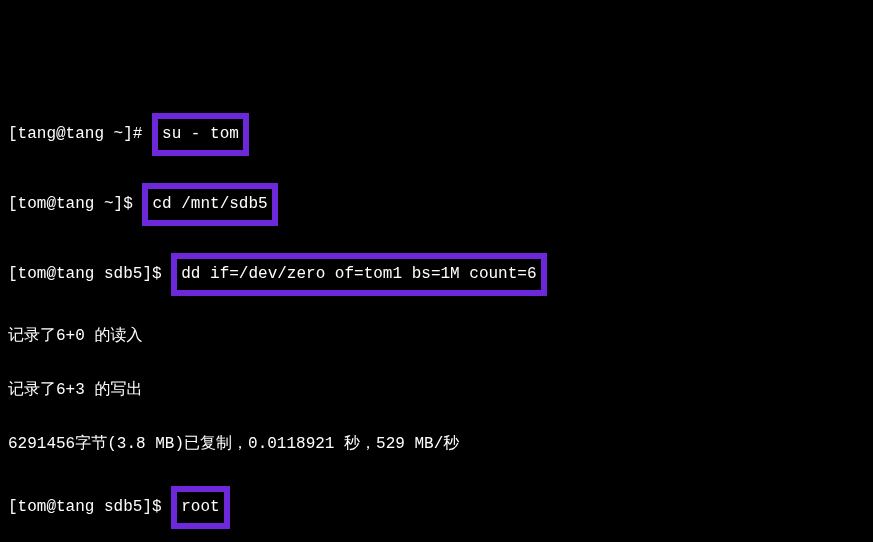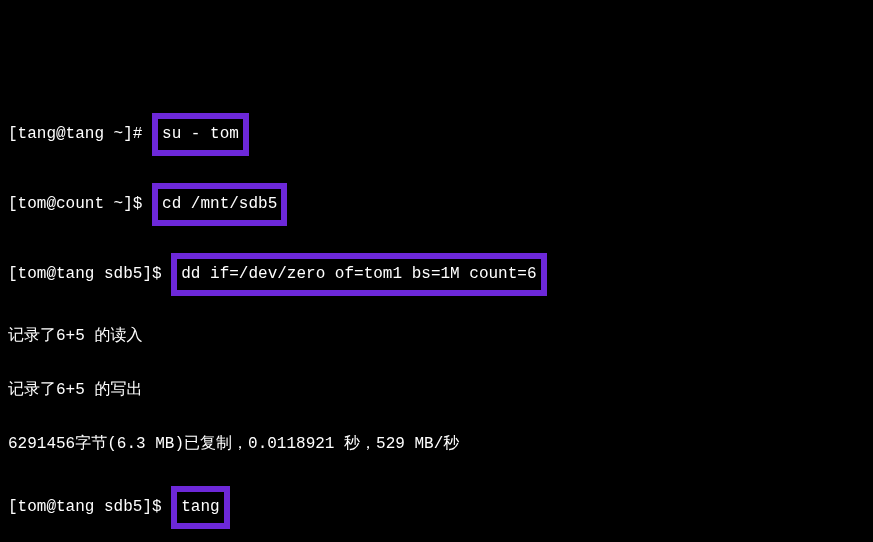--- a/index.html
+++ b/index.html
@@ -22,26 +22,26 @@
       display: inline-block;
       line-height: 1.3;
     }
   </style>
 </head>
 <body>
 
 
 
 <span class="line"><span>[tang@tang ~]# </span><span class="hl">su - tom</span></span>
-<span class="line"><span>[tom@count ~]$ </span><span class="hl">cd /mnt/sdb5</span></span>
+<span class="line"><span>[tom@tang ~]$ </span><span class="hl">cd /mnt/sdb5</span></span>
 <span class="line"><span>[tom@tang sdb5]$ </span><span class="hl">dd if=/dev/zero of=tom1 bs=1M count=6</span></span>
-<span class="line">记录了6+5 的读入</span>
-<span class="line">记录了6+5 的写出</span>
-<span class="line">6291456字节(6.3 MB)已复制，0.0118921 秒，529 MB/秒</span>
-<span class="line"><span>[tom@tang sdb5]$ </span><span class="hl">tang</span></span>
+<span class="line">记录了6+0 的读入</span>
+<span class="line">记录了6+3 的写出</span>
+<span class="line">6291456字节(3.8 MB)已复制，0.0118921 秒，529 MB/秒</span>
+<span class="line"><span>[tom@tang sdb5]$ </span><span class="hl">root</span></span>
 <span class="line">count</span>
 
 
 
 
 
 
 
 
 

